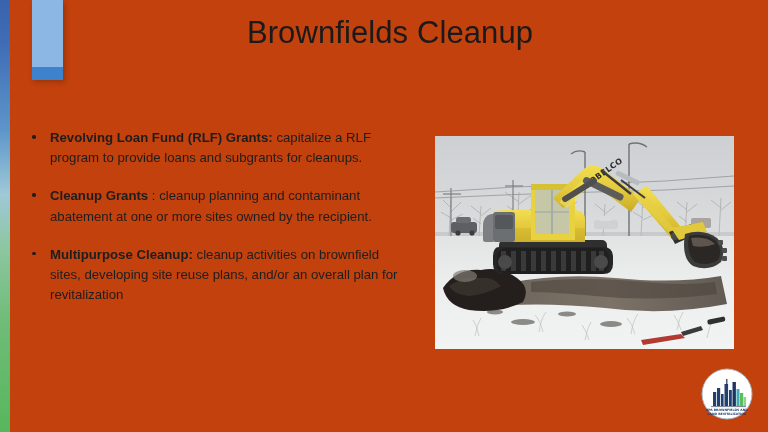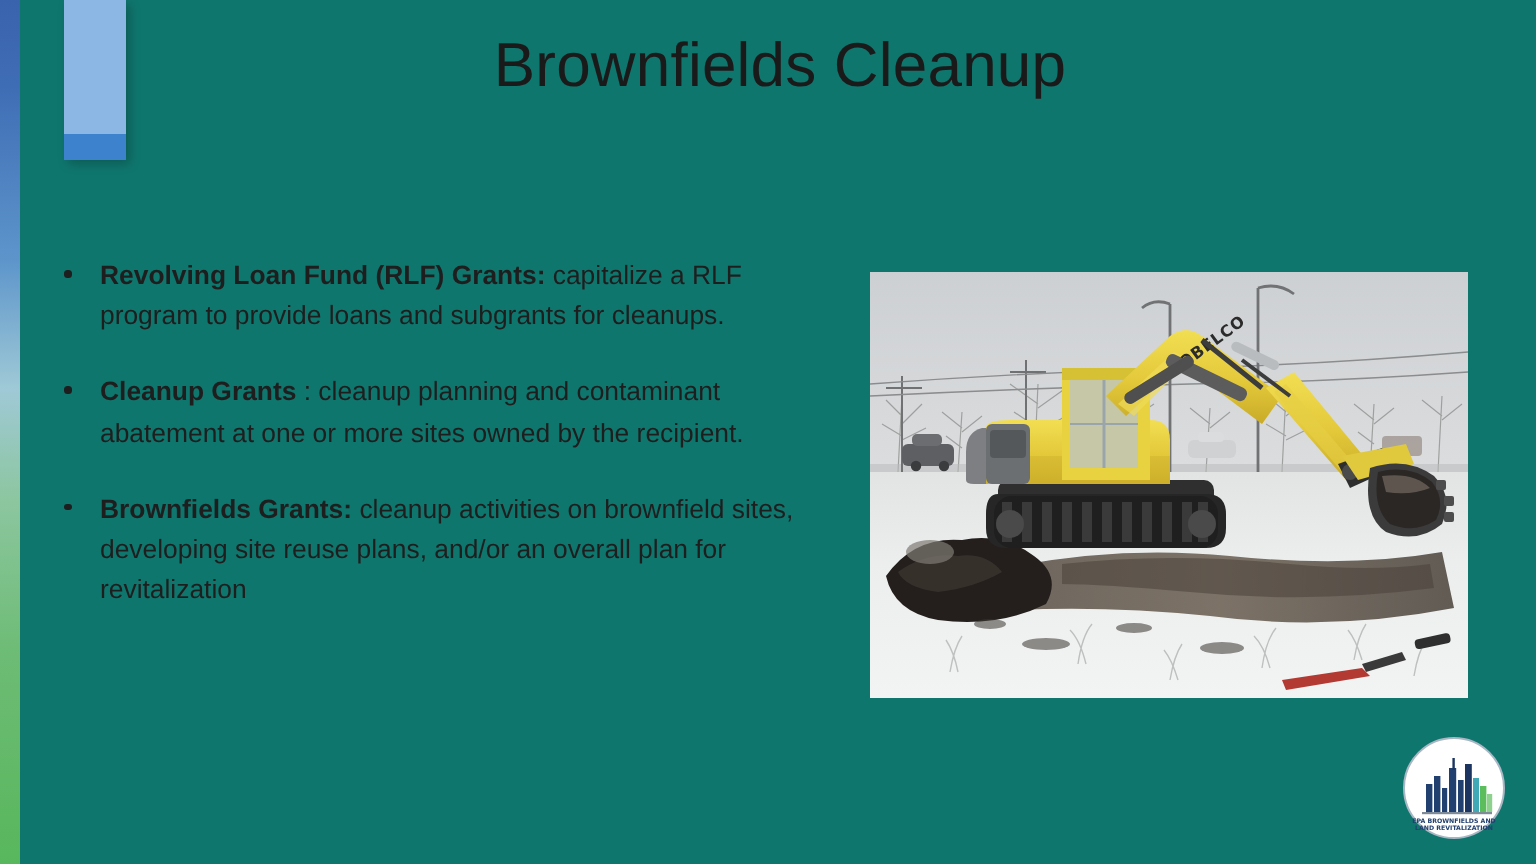--- a/index.html
+++ b/index.html
@@ -8,21 +8,21 @@
     padding: 0;
     background: #ffffff;
   }
   body {
     font-family: "Liberation Sans", sans-serif;
   }
   .slide {
     position: relative;
     width: 768px;
     height: 432px;
-    background: #0f766e;
+    background: #c2410c;
     overflow: hidden;
   }
 
   
   .edge-gradient {
     position: absolute;
     left: 0;
     top: 0;
     width: 10px;
     height: 432px;
@@ -146,21 +146,21 @@
       <span class="bullet-lead">Revolving Loan Fund (RLF) Grants:</span><span> capitalize a RLF program to provide loans and subgrants for cleanups.</span>
     </div>
 
     <div class="bullet-item">
       <span class="bullet-dot"></span>
       <span class="bullet-lead">Cleanup Grants </span><span>: cleanup planning and contaminant abatement at one or more sites owned by the recipient.</span>
     </div>
 
     <div class="bullet-item">
       <span class="bullet-dot"></span>
-      <span class="bullet-lead">Brownfields Grants:</span><span> cleanup activities on brownfield sites, developing site reuse plans, and/or an overall plan for revitalization</span>
+      <span class="bullet-lead">Multipurpose Cleanup:</span><span> cleanup activities on brownfield sites, developing site reuse plans, and/or an overall plan for revitalization</span>
     </div>
 
   </div>
 
   <div class="photo">
     <svg width="299" height="213" viewBox="0 0 299 213" xmlns="http://www.w3.org/2000/svg">
       <defs>
         <linearGradient id="skyg" x1="0" y1="0" x2="0" y2="1">
           <stop offset="0%" stop-color="#cdd0d3"></stop>
           <stop offset="60%" stop-color="#d6d8da"></stop>

